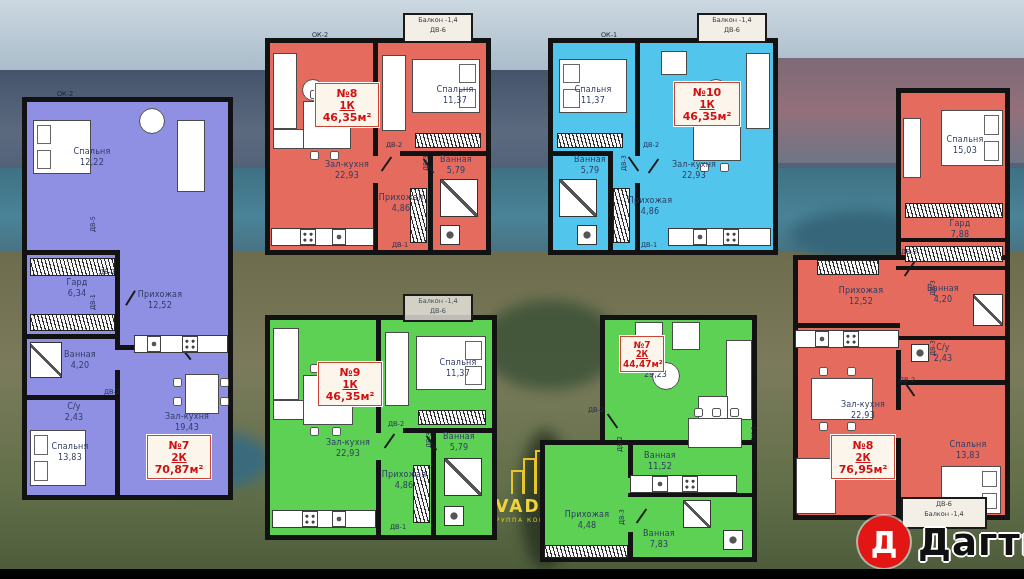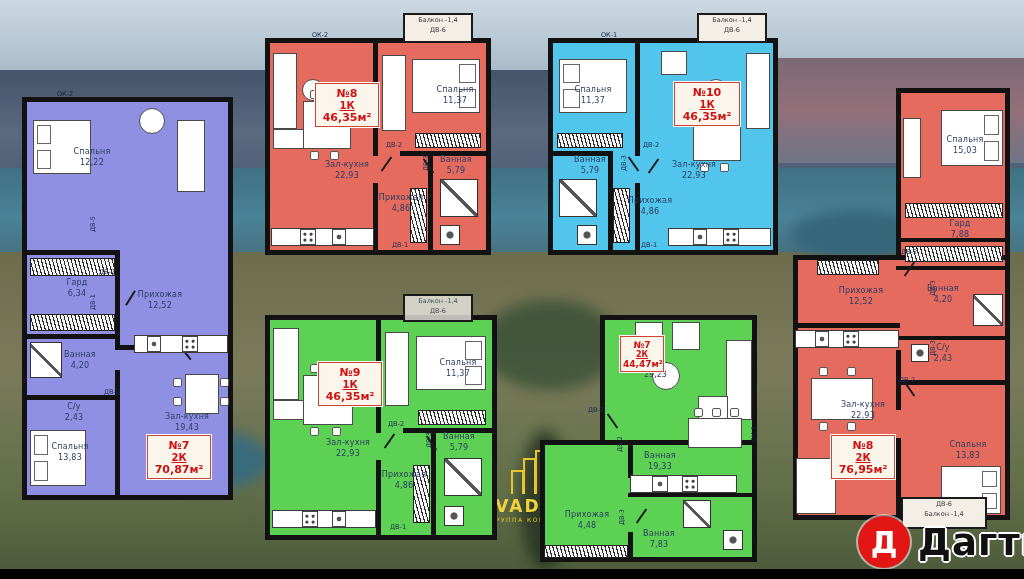--- a/index.html
+++ b/index.html
@@ -337,21 +337,21 @@
     <div class="chair" style="left:172px;top:98px;"></div>
     <div class="chair" style="left:190px;top:98px;"></div>
     <div class="kitchen" style="left:90px;top:165px;width:107px;height:18px;"></div>
     <div class="sink" style="left:112px;top:166px;width:16px;height:16px;"></div>
     <div class="stove" style="left:142px;top:166px;width:16px;height:16px;"></div>
     <div class="bath" style="left:143px;top:190px;width:28px;height:28px;"></div>
     <div class="washer" style="left:183px;top:220px;width:20px;height:20px;"></div>
     <div class="hatch" style="left:4px;top:235px;width:84px;height:13px;"></div>
 
     <span class="frag" style="left:104px;top:60px;z-index:5;">29,23</span>
-    <div class="room-label" style="left:120px;top:141px;"><span>Ванная</span><span class="area">19,33</span></div>
+    <div class="room-label" style="left:120px;top:141px;"><span>Ванная</span><span class="area">11,52</span></div>
     <div class="room-label" style="left:47px;top:200px;"><span>Прихожая</span><span class="area">4,48</span></div>
     <div class="room-label" style="left:119px;top:219px;"><span>Ванная</span><span class="area">7,83</span></div>
     <span class="door-label" style="left:48px;top:96px;">ДВ-2</span>
     <span class="door-label vert" style="left:72px;top:130px;">ДВ-2</span>
     <span class="door-label vert" style="left:74px;top:203px;">ДВ-3</span>
     <span class="win-label vert" style="left:206px;top:120px;">ОК-1</span>
     <div class="badge small" style="left:80px;top:26px;width:44px;z-index:6;">
       <div class="b-num">№7</div>
       <div class="b-type">2К</div>
       <div class="b-area">44,47м²</div>

